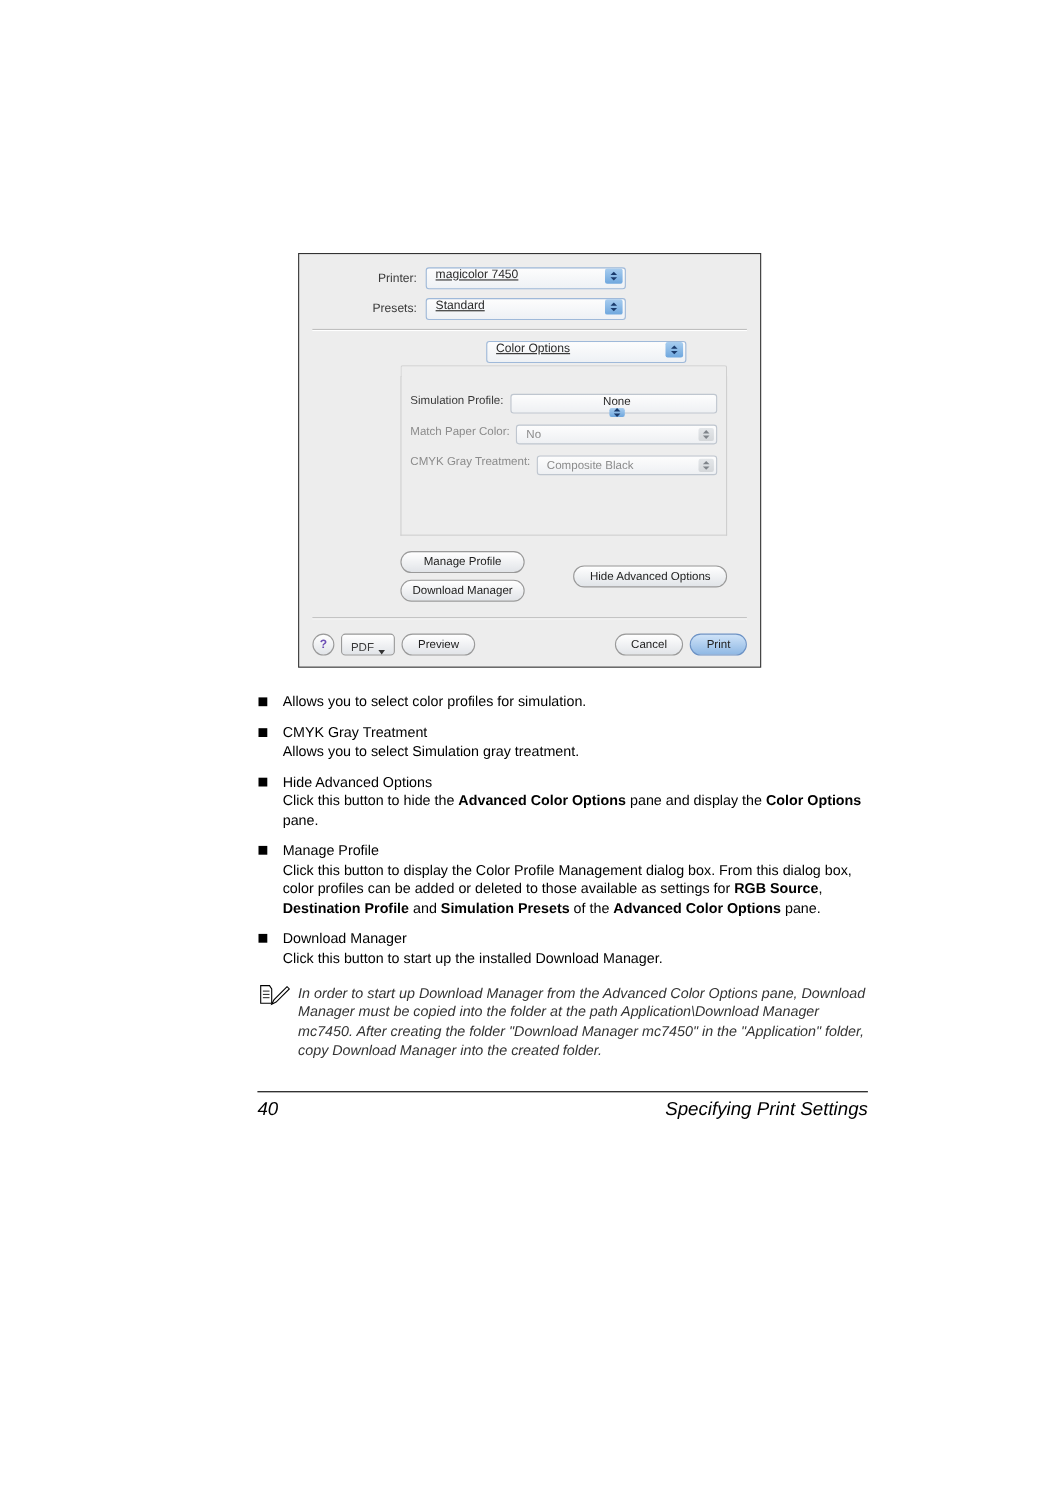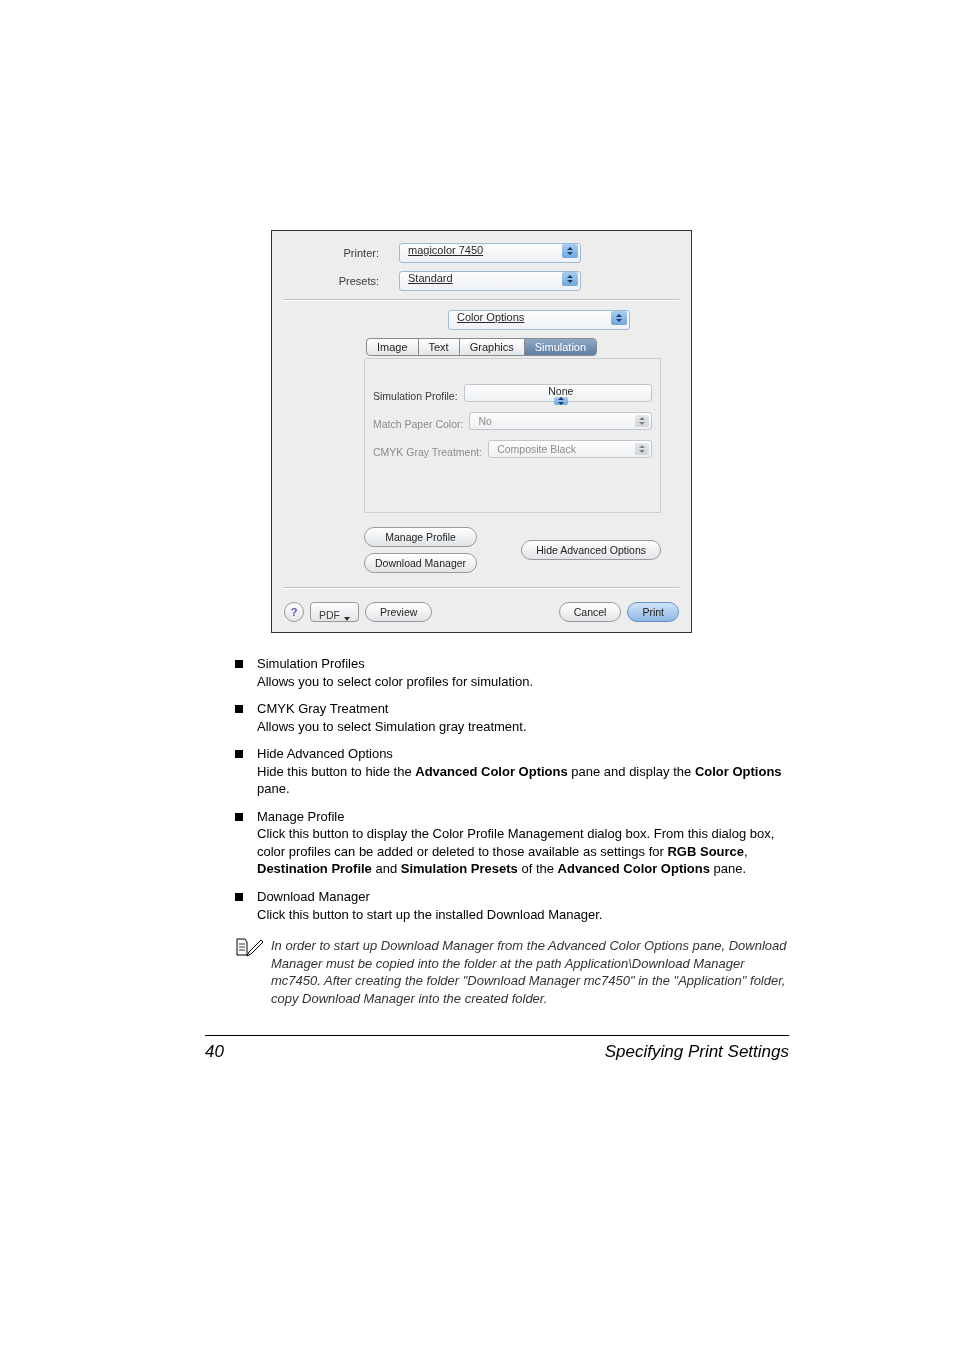--- a/index.html
+++ b/index.html
@@ -26,21 +26,20 @@
     background: #ededed;
     font-size: 11px;
     color: #3a3a3a;
     position: relative;
     padding: 12px 12px 10px 12px;
   }
   .row {
     display: flex;
     align-items: center;
     margin-bottom: 8px;
-    gap: 12px;
   }
   .row .lbl {
     width: 95px;
     text-align: right;
     padding-right: 8px;
     color: #3a3a3a;
   }
   .sel {
     flex: 0 0 170px;
     height: 18px;
@@ -127,21 +126,21 @@
     position:absolute;
     top:-10px; left:-1px; right:-1px;
     height:10px;
     border:1px solid #cfcfcf;
     border-bottom:0;
     border-top-left-radius:2px;
     border-top-right-radius:2px;
   }
   .orow {
     display: flex;
-    align-items: flex-end;
+    align-items: flex-start;
     margin: 10px 0;
   }
   .orow .olbl {
     color: #8c8c8c;
     padding-right: 6px;
   }
   .orow.top .olbl { color: #3a3a3a; }
   .ofield {
     flex: 1;
     height: 16px;
@@ -242,20 +241,21 @@
   .note-icon svg { width:30px; height:20px; }
   .note .txt { flex:1; font-style: italic; color:#333; }
   .footer {
     border-top:1px solid #000;
     margin-top: 28px;
     padding-top: 6px;
     display:flex;
     justify-content:space-between;
     font-style: italic;
     font-size: 17px;
+    margin-left: 29px;
   }
   .footer .pgnum { font-style: italic; }
 </style>
 </head>
 <body>
 
 <div class="page">
 
   <div class="dialog">
     <div class="row">
@@ -280,28 +280,20 @@
     <div class="row sel-row2">
       <div class="lbl" style="width:95px"></div>
       <div class="sel">
         <span>Color Options</span>
         <span class="cap">
             <span class="arr"></span>
           </span>
       </div>
     </div>
 
-    <div class="tabs">
-      <div class="tabbar">
-        <div class="tab">Image</div>
-        <div class="tab">Text</div>
-        <div class="tab">Graphics</div>
-        <div class="tab active">Simulation</div>
-      </div>
-    </div>
 
     <div class="options-box">
       <div class="orow top">
         <span class="olbl">Simulation Profile:</span>
         <div class="ofield">
           <span>None</span>
           <span class="cap">
               <span class="arr"></span>
             </span>
         </div>
@@ -350,40 +342,39 @@
         <div class="btn primary">Print</div>
       </div>
     </div>
   </div>
 
   <div class="bullets">
 
     <div class="bitem">
       <span class="sq"></span>
       <span class="txt">
-        <span class="title">Simulation Profiles</span>
         <span>Allows you to select color profiles for simulation.</span>
       </span>
     </div>
 
 
     <div class="bitem">
       <span class="sq"></span>
       <span class="txt">
         <span class="title">CMYK Gray Treatment</span>
         <span>Allows you to select Simulation gray treatment.</span>
       </span>
     </div>
 
     <div class="bitem">
       <span class="sq"></span>
       <span class="txt">
         <span class="title">Hide Advanced Options</span>
         <span>
-          <span>Hide this button to hide the </span><b>Advanced Color Options</b><span> pane and display the </span><b>Color Options</b><span> pane.</span>
+          <span>Click this button to hide the </span><b>Advanced Color Options</b><span> pane and display the </span><b>Color Options</b><span> pane.</span>
         </span>
       </span>
     </div>
 
     <div class="bitem">
       <span class="sq"></span>
       <span class="txt">
         <span class="title">Manage Profile</span>
         <span>
           <span>Click this button to display the Color Profile Management dialog box. From this dialog box, color profiles can be added or deleted to those available as settings for </span><b>RGB Source</b><span>, </span><b>Destination Profile</b><span> and </span><b>Simulation Presets</b><span> of the </span><b>Advanced Color Options</b><span> pane.</span>

